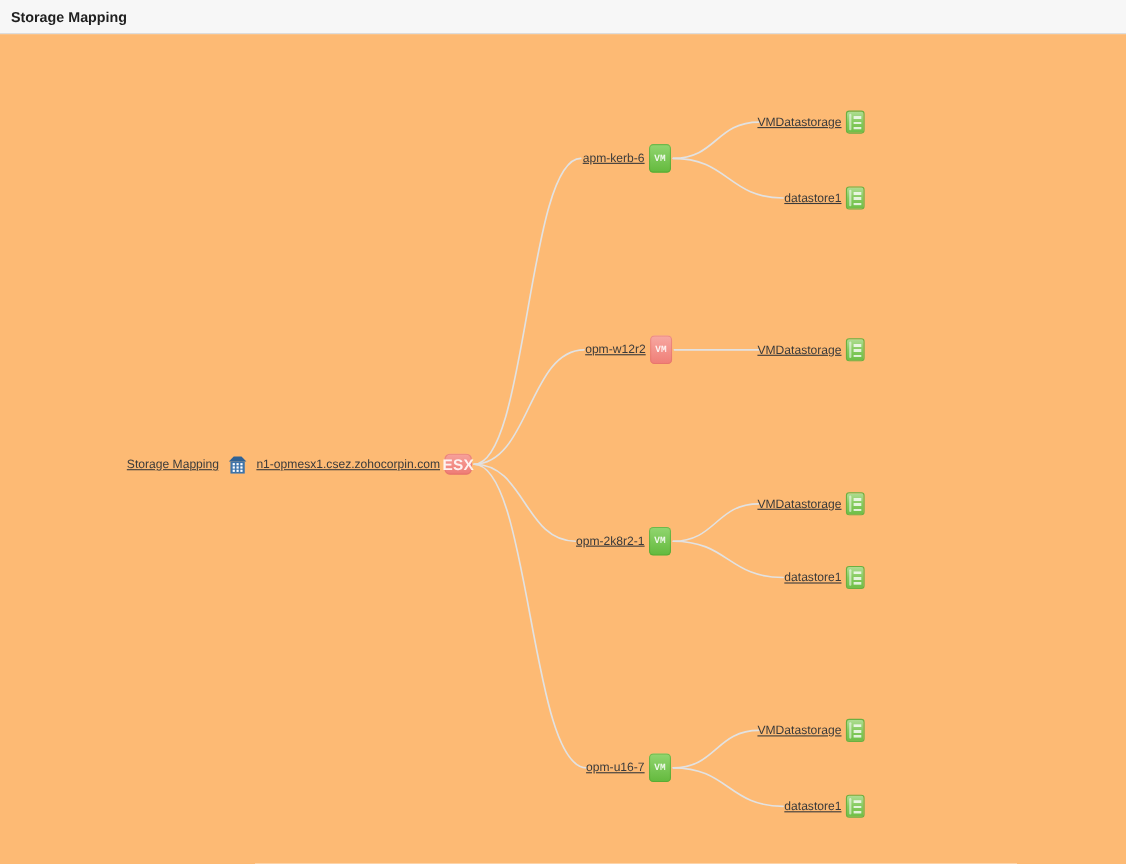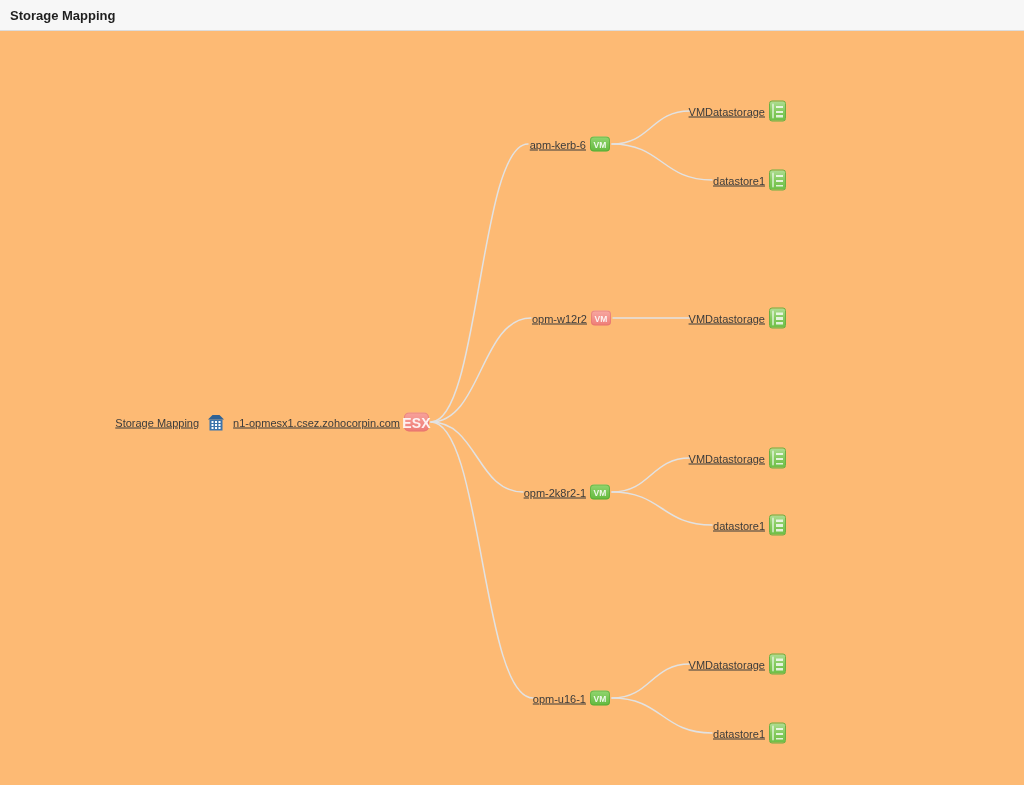--- a/index.html
+++ b/index.html
@@ -13,21 +13,21 @@
 
   svg.edges{position:absolute;left:0;top:0;z-index:1;}
   .edge{fill:none;stroke:#e2e2e2;stroke-width:1.5;stroke-linecap:round;}
 
   #nodes .node{position:absolute;display:flex;align-items:center;gap:4px;
                transform:translateY(-50%);white-space:nowrap;z-index:2;cursor:pointer;}
   .node-label{font-size:11px;color:#3b3b3b;text-decoration:underline;}
 
   .badge{display:inline-flex;align-items:center;justify-content:center;
          color:rgba(255,255,255,0.88);font-weight:bold;letter-spacing:0.2px;}
-  .badge.vm{width:20px;height:15px;font-size:8.5px;border-radius:4px;}
+  .badge.vm{width:20px;height:26px;font-size:8.5px;border-radius:4px;font-family:Liberation Mono, monospace;}
   .badge.green{background:linear-gradient(180deg,#92d670 0%,#63b93d 100%);
                box-shadow:inset 0 0 0 1px rgba(80,160,45,0.55);}
   .badge.red{background:linear-gradient(180deg,#f7a8a2 0%,#ef7d76 100%);
              box-shadow:inset 0 0 0 1px rgba(225,110,100,0.5);}
   .badge.esx{width:25px;height:19px;font-size:14px;border-radius:5px;
              background:linear-gradient(180deg,#f7a29c 0%,#ee7b74 100%);
              box-shadow:inset 0 0 0 1px rgba(225,110,100,0.5);}
 
   .ds-icon{position:relative;width:17px;height:21px;border-radius:3px;box-sizing:border-box;
            background:linear-gradient(180deg,#aedd92 0%,#84cb5e 50%,#6fbf47 100%);
@@ -105,21 +105,21 @@
       </div>
       <div class="node" style="right: 238px; top: 458px;">
         <span class="node-label">VMDatastorage</span>
         <span class="ds-icon"></span>
       </div>
       <div class="node" style="right: 238px; top: 525px;">
         <span class="node-label">datastore1</span>
         <span class="ds-icon"></span>
       </div>
       <div class="node" style="right: 414px; top: 698px;">
-        <span class="node-label">opm-u16-1</span>
+        <span class="node-label">opm-u16-7</span>
         <span class="badge vm green">VM</span>
       </div>
       <div class="node" style="right: 238px; top: 664px;">
         <span class="node-label">VMDatastorage</span>
         <span class="ds-icon"></span>
       </div>
       <div class="node" style="right: 238px; top: 733px;">
         <span class="node-label">datastore1</span>
         <span class="ds-icon"></span>
       </div>

